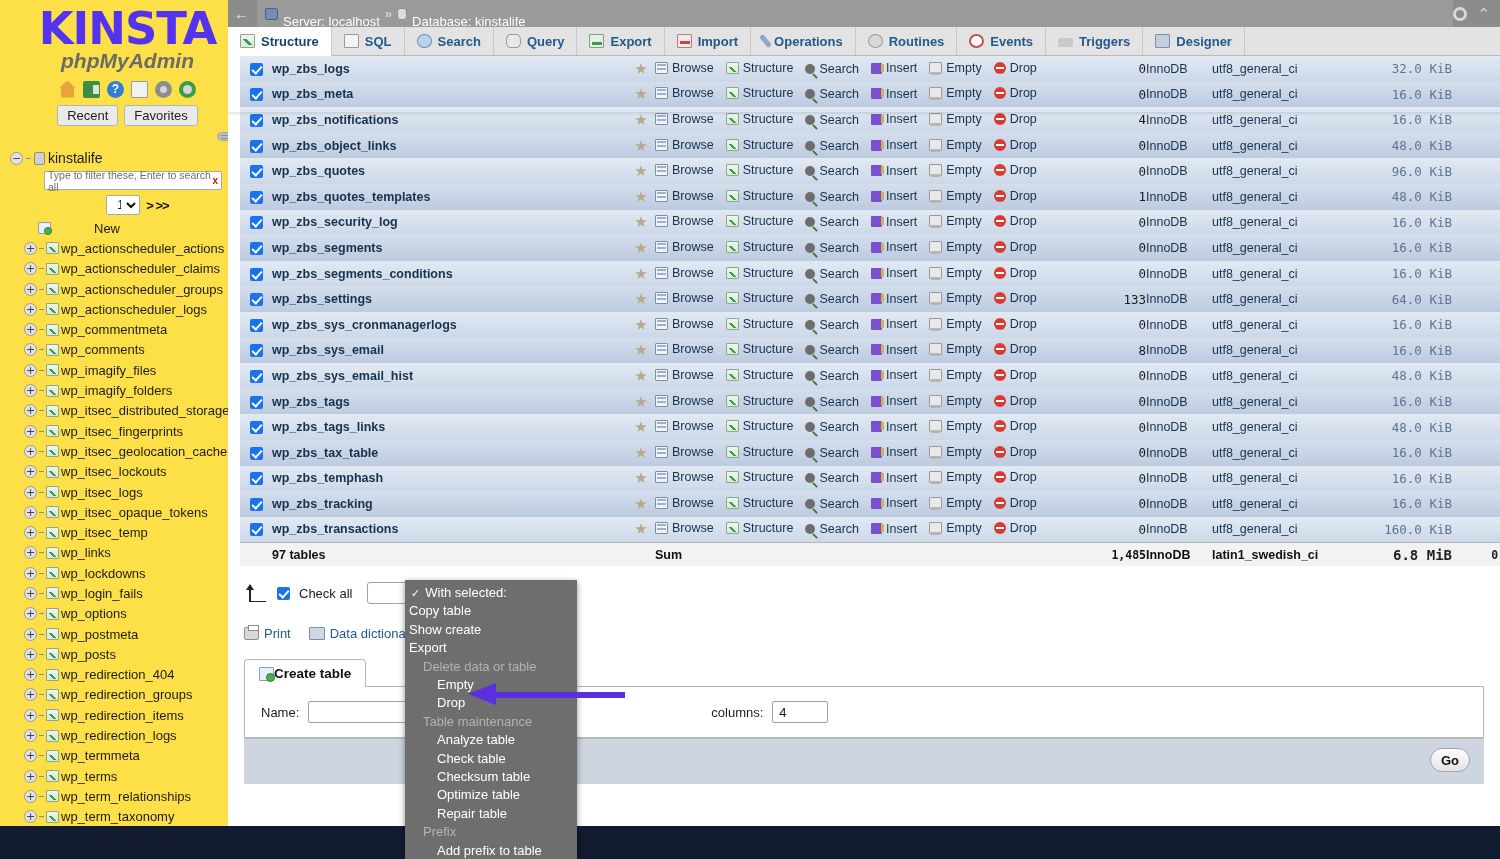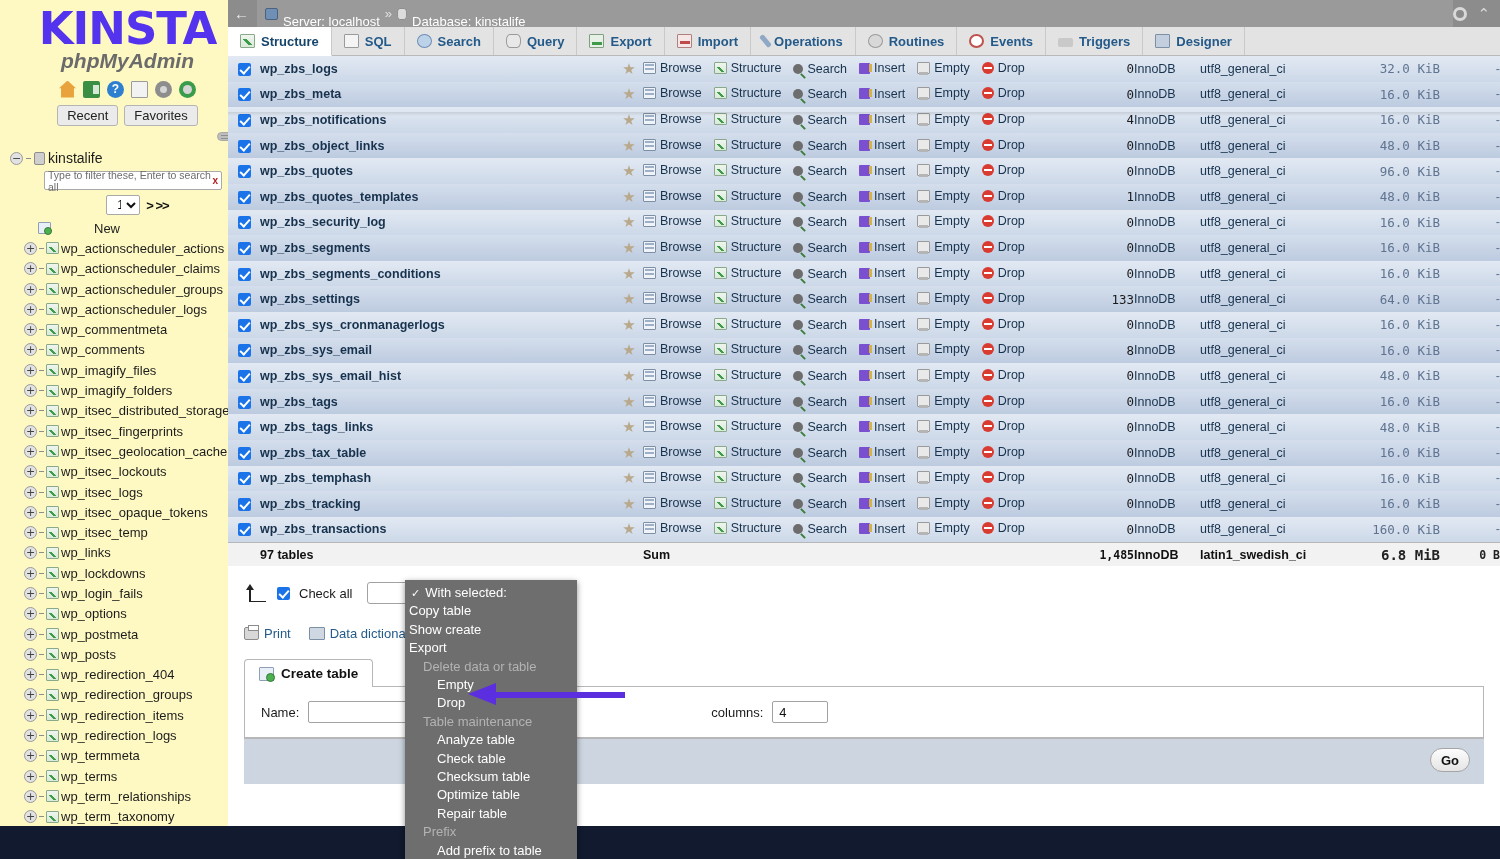--- a/index.html
+++ b/index.html
@@ -7,21 +7,21 @@
     width: 1500px; height: 859px;
     font-family: "Liberation Sans", sans-serif;
     overflow: hidden;
     background: #fff;
   }
   #app { position: relative; width: 1500px; height: 859px; }
 
   
   #sidebar {
     position: absolute; left: 0; top: 0; width: 256px; height: 859px;
-    background: #fef9c3;
+    background: #fde047;
     border-right: 1px solid #bfbfbf;
     overflow: hidden;
   }
   #logo-area { padding: 6px 0 2px 0; text-align: center; }
   .kinsta-word {
     font-family: "DejaVu Sans", sans-serif;
     font-weight: bold;
     font-size: 45px;
     letter-spacing: -1px;
     color: #5333ed;
@@ -143,21 +143,21 @@
   .ti-export:after{content:"";position:absolute;left:2px;bottom:2px;width:10px;height:3px;background:#3d9b4a;}
   .ti-import{background:#f6e6e6;border:1px solid #b08080;border-radius:1px;}
   .ti-import:after{content:"";position:absolute;left:2px;bottom:3px;width:10px;height:3px;background:#c04a4a;}
   .ti-operations{background:#8fa8c6;border-radius:2px;transform:rotate(-40deg);width:5px;height:14px;}
   .ti-routines{background:#d8d8d8;border:1px solid #9a9a9a;border-radius:50%;}
   .ti-events{background:#fff;border:2px solid #c0504d;border-radius:50%;}
   .ti-triggers{background:#c9c9c9;border-radius:2px;height:9px;margin-top:3px;}
   .ti-designer{background:#c3cfde;border:1px solid #7d8fa5;border-radius:1px;}
 
   
-  #tablewrap { position:relative; }
+  #tablewrap { position:relative;padding-left:12px; }
   table.tlist { width:1272px; border-collapse:collapse; table-layout:fixed; }
   table.tlist td { font-size:12.5px; padding:0; height:25.6px; vertical-align:middle; }
   tr.trow.odd  td { background:linear-gradient(#e2e9f3,#ccd8e8); }
   tr.trow.even td { background:linear-gradient(#d4deec,#bdcbe0); }
   td.c-check { width:32px; text-align:center; }
   td.c-name  { width:355px; }
   td.c-star  { width:28px; text-align:center; }
   td.c-act   { text-align:left; }
   td.c-rows  { width:78px; text-align:right; padding-right:8px;
                font-family:"DejaVu Sans Mono",monospace; font-size:11px; color:#1b1b1b;}
@@ -215,21 +215,21 @@
 
   .link-row { display:flex; align-items:center; gap:18px; margin-top:20px; }
   .mini-link { display:flex;align-items:center;gap:5px; color:#235a8a; font-size:13px; cursor:pointer;}
   .print-ico{width:15px;height:13px;background:#d8d8d8;border:1px solid #8c8c8c;border-radius:2px;position:relative;flex:none;}
   .print-ico:after{content:"";position:absolute;left:3px;top:-3px;width:9px;height:4px;background:#fff;border:1px solid #8c8c8c;}
   .dict-ico{width:16px;height:13px;background:#cfd8e2;border:1px solid #7d8fa5;border-radius:1px;flex:none;}
 
   
   .ct-wrap { margin-top:18px; width:1240px; }
   .ct-tab {
-    display:inline-flex;align-items:center;gap:7px;
+    display:inline-flex;align-items:center;
     background:#fff;border:1px solid #b7b7b7;border-bottom:none;
     border-radius:4px 4px 0 0;padding:6px 14px;font-weight:bold;font-size:13.5px;color:#111;
     position:relative;z-index:2;
   }
   .ct-ico{width:15px;height:14px;background:#e9eff7;border:1px solid #8f9fb5;border-radius:1px;position:relative;flex:none;}
   .ct-ico:after{content:"";position:absolute;right:-2px;bottom:-2px;width:7px;height:7px;background:#4caf50;border-radius:50%;border:1px solid #357a38;}
   .ct-body {
     border:1px solid #b7b7b7; background:#fff; margin-top:-1px;
     padding:14px 16px; position:relative;
   }

